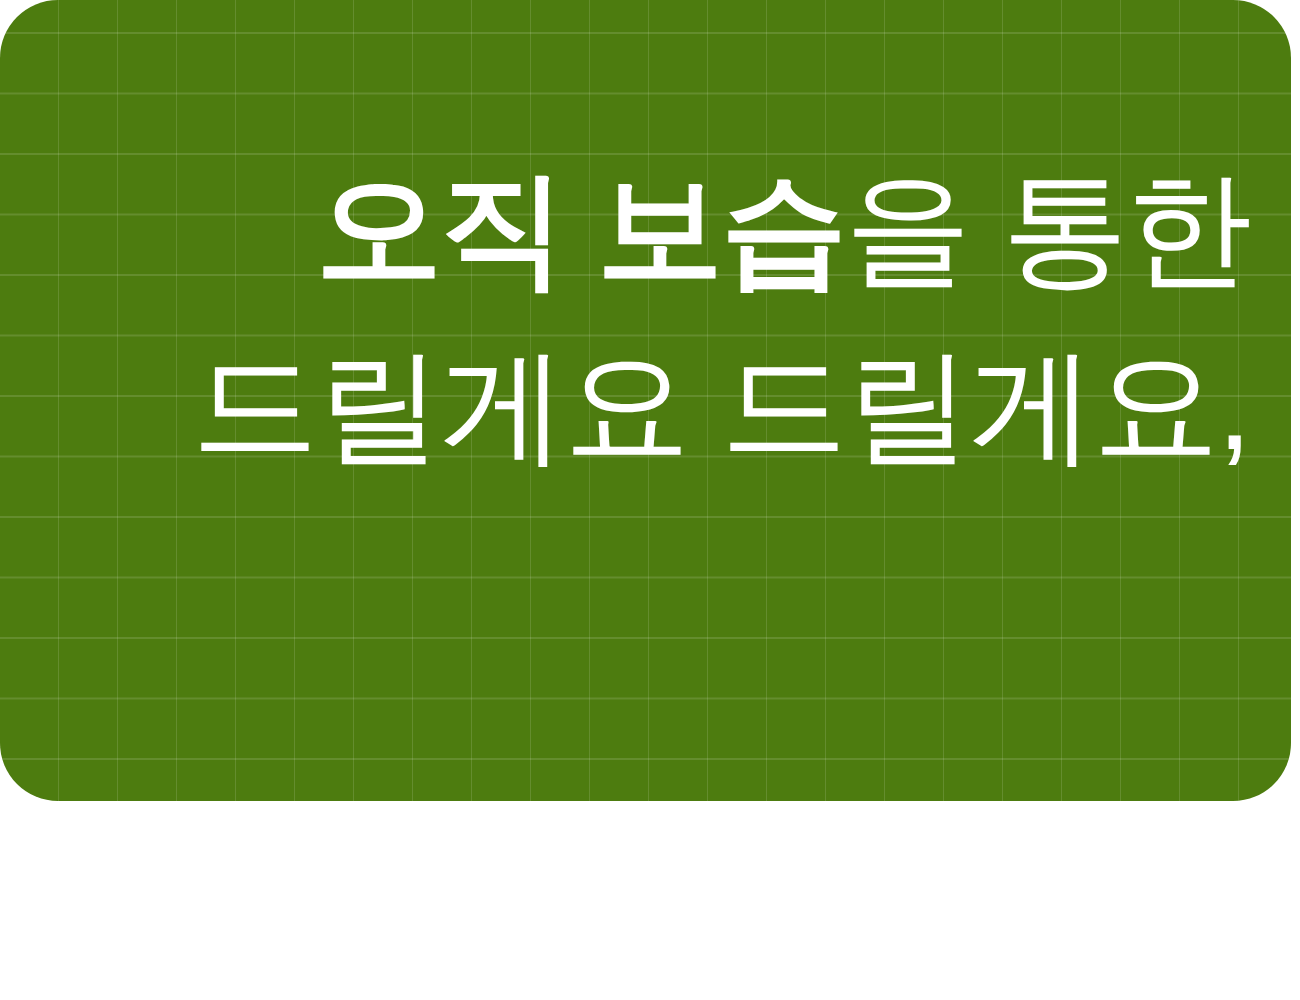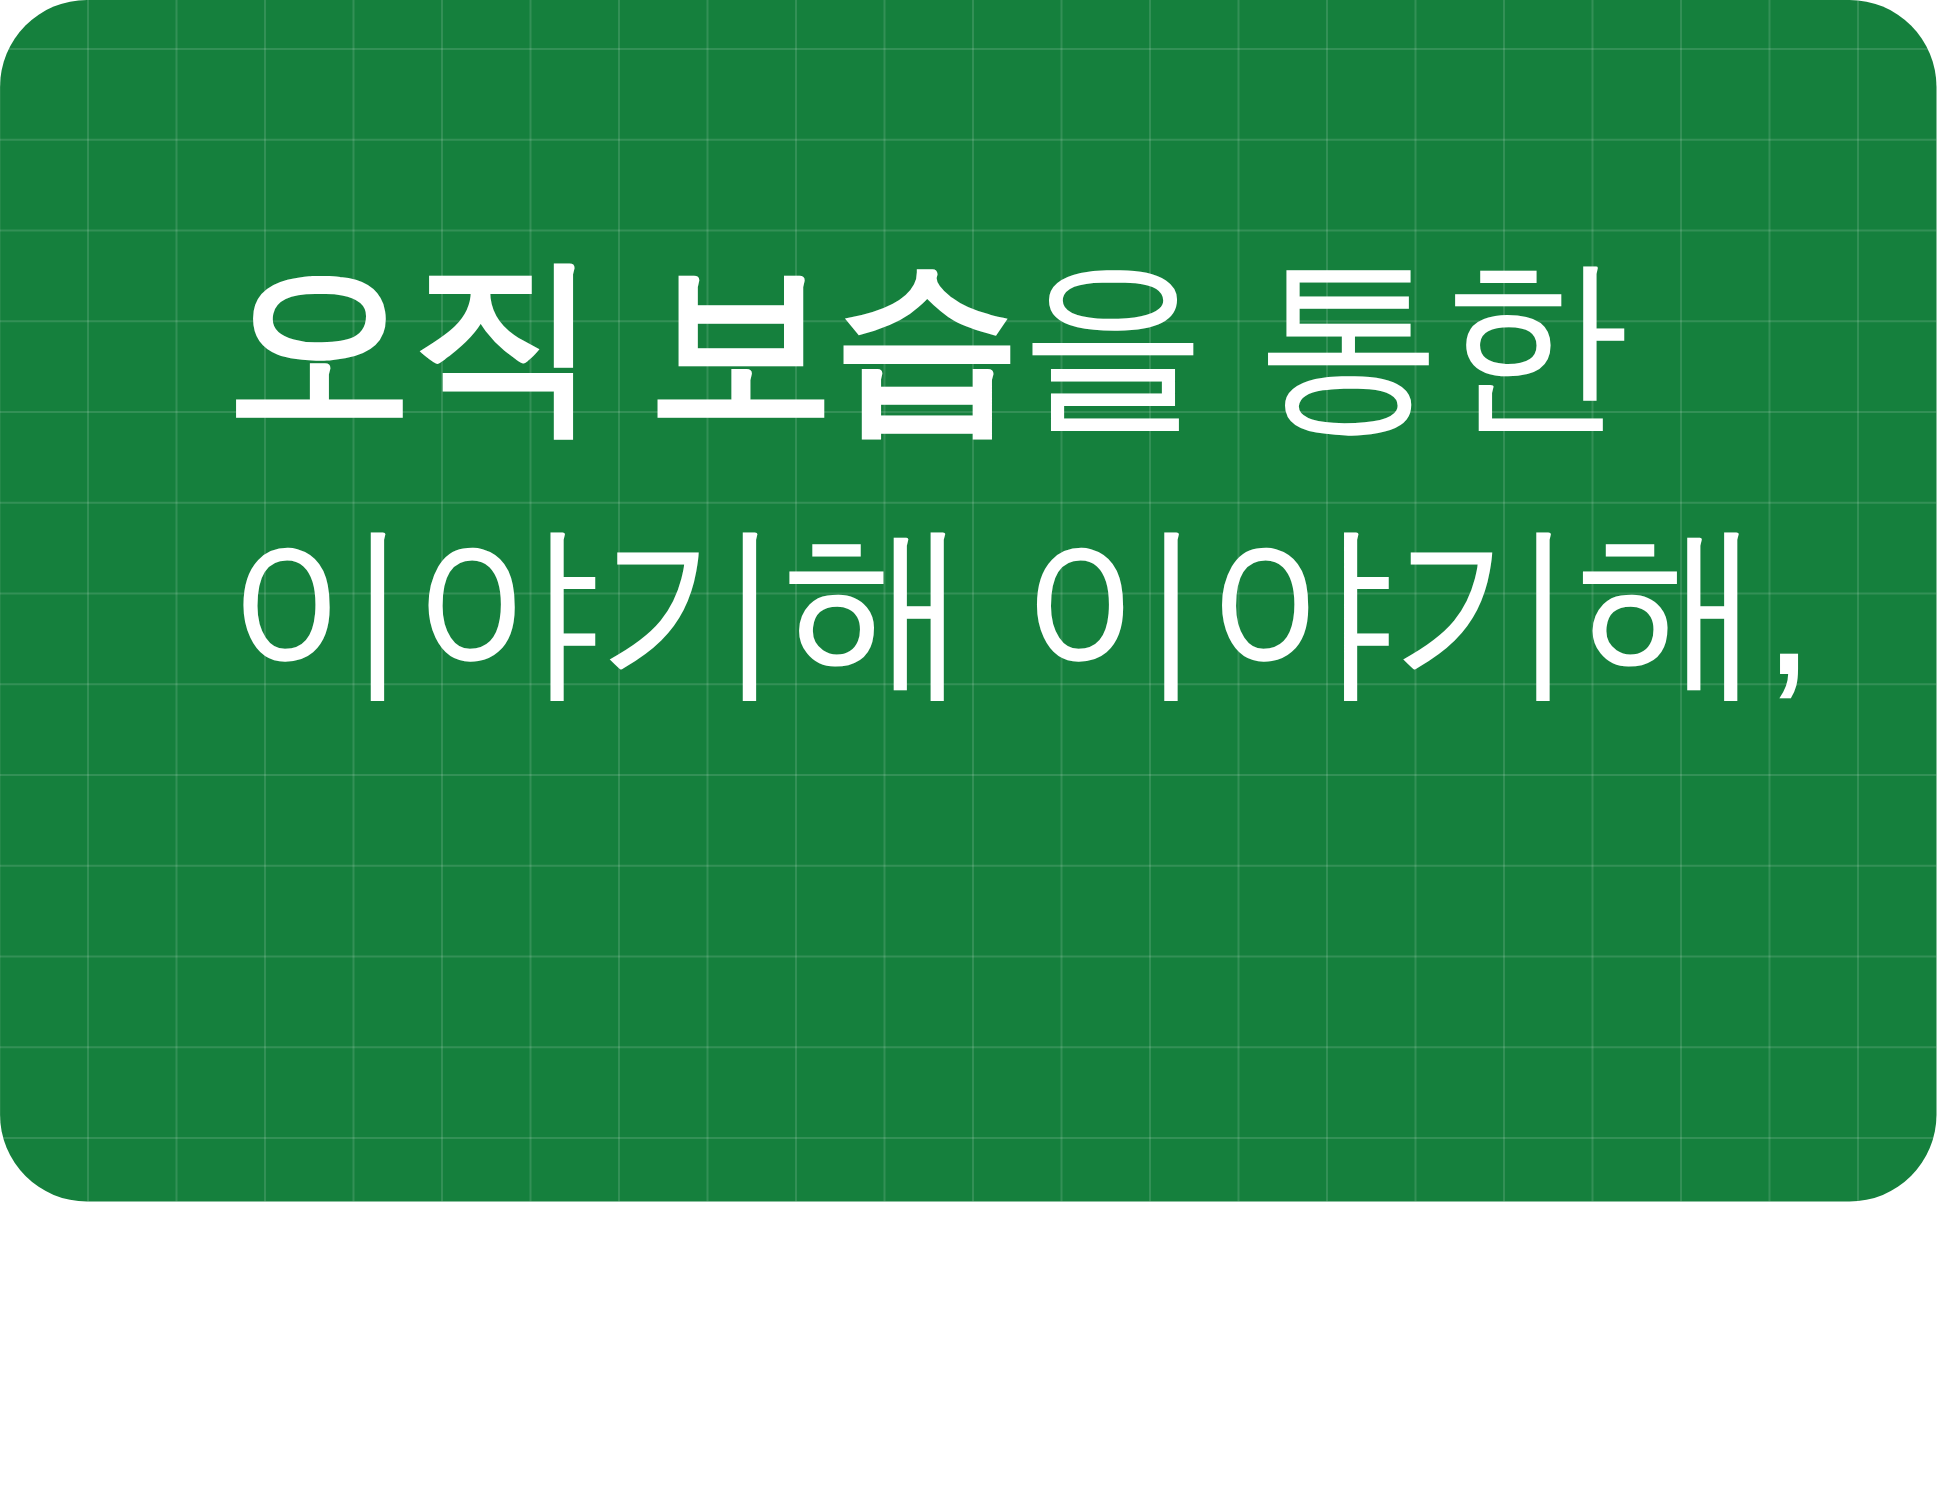--- a/index.html
+++ b/index.html
@@ -22,22 +22,23 @@
   }
 
   
   #hero-card {
     position: absolute;
     left: 0;
     top: 0;
     width: 1291px;
     height: 801px;
     border-radius: 58px;
-    background-color: #15803d;
+    background-color: #4d7c0f;
     overflow: hidden;
+    text-align: right;
   }
 
   
   #grid-overlay {
     position: absolute;
     left: 0;
     top: 0;
     right: 0;
     bottom: 0;
     background-image:
@@ -92,19 +93,19 @@
     <div id="grid-overlay"></div>
 
     <div id="headline">
 
       <div class="headline-line">
         <span class="seg seg-bold-white">오직 보습</span><span class="seg seg-light-white">을 통한</span>
       </div>
 
 
       <div class="headline-line">
-        <span class="seg seg-light-white">이야기해 이야기해,</span>
+        <span class="seg seg-light-white">드릴게요 드릴게요,</span>
       </div>
 
     </div>
   </div>
 
 </div>
 
 </body></html>

